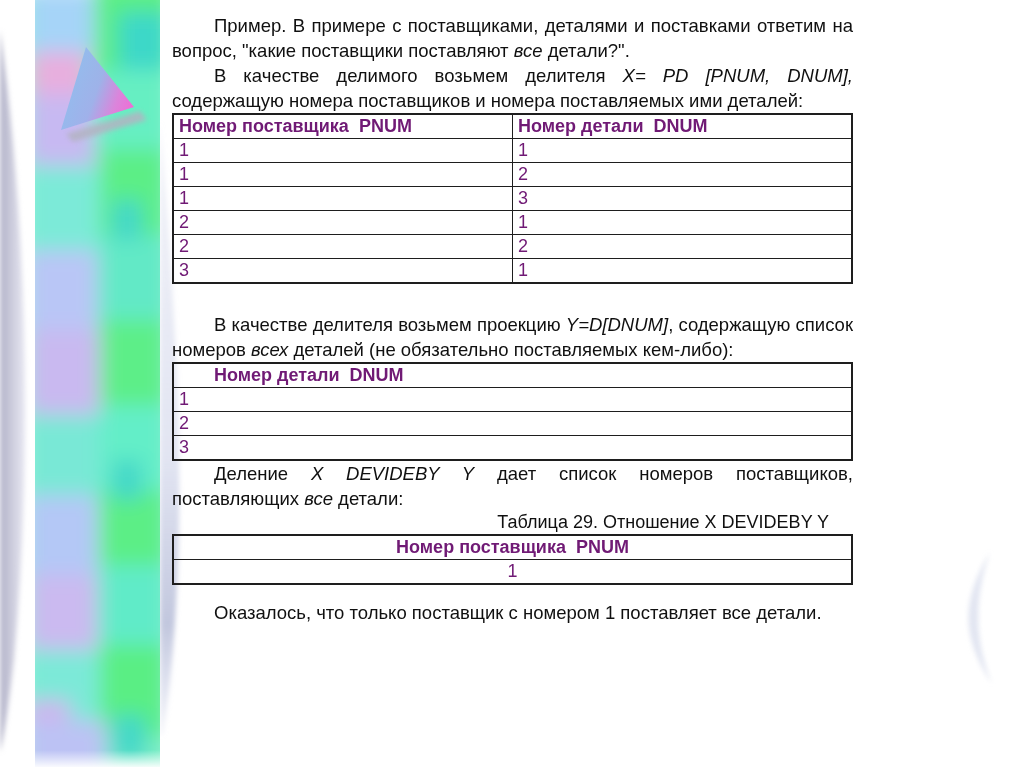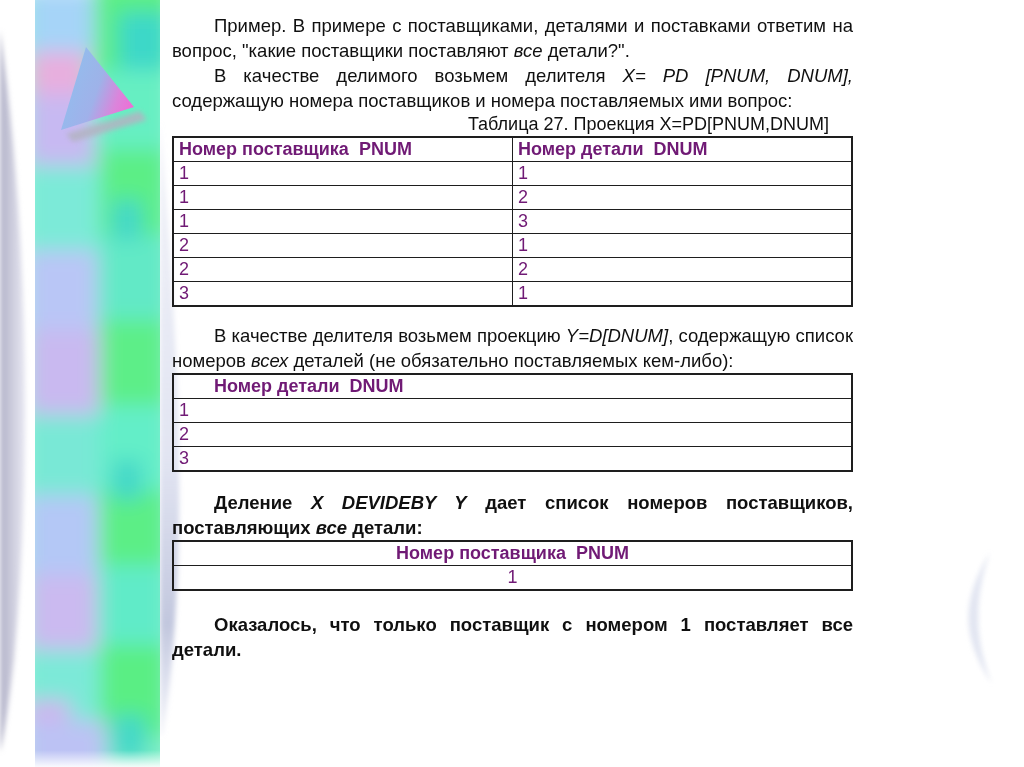--- a/index.html
+++ b/index.html
@@ -10,21 +10,21 @@
   .para{margin:0;text-align:justify;text-indent:42px;font-size:18.5px;line-height:25px;color:#101010;}
   .it{font-style:italic;}
   .caption{text-align:right;padding-right:24px;font-size:18px;line-height:23px;color:#101010;}
   table.tbl{width:100%;border-collapse:collapse;border:2px solid #1e1e1e;background:transparent;table-layout:fixed;}
   .tbl th,.tbl td{border:1px solid #1e1e1e;font-size:18px;height:23px;padding:0 0 0 5px;
     white-space:pre;color:#701a75;text-align:left;font-weight:normal;overflow:hidden;}
   .tbl th{font-weight:bold;}
   .two-col th,.two-col td{width:50%;}
   .indent-head th{padding-left:40px;}
   .center-tbl th,.center-tbl td{text-align:center;padding:0;}
-  .mt12{margin-top:16px;} .mt18{margin-top:18px;font-weight:bold;} .mt21{margin-top:21px;font-weight:bold;}
+  .mt12{margin-top:28px;} .mt18{} .mt21{margin-top:15px;}
 </style>
 </head>
 <body>
 
 <div class="stage">
 
   <div class="decor">
     <svg width="1024" height="767" viewBox="0 0 1024 767" aria-hidden="true">
       <defs>
         <clipPath id="stripClip">
@@ -98,23 +98,22 @@
 
       <polygon points="66,134 140,111 147,120 73,142" fill="#b3b3c2" opacity="0.85" filter="url(#fblur2)"></polygon>
       <polygon points="86,47 61,130 134,107" fill="url(#triGrad)" opacity="0.96"></polygon>
     </svg>
   </div>
 
   <div class="content">
 
     <p class="para"><span>Пример. В примере с поставщиками, деталями и поставками ответим на вопрос, "какие поставщики поставляют </span><span class="it">все</span><span> детали?".</span></p>
 
-    <p class="para"><span>В качестве делимого возьмем делителя </span><span class="it">X= PD [PNUM, DNUM],</span><span> содержащую номера поставщиков и номера поставляемых ими вопрос:</span></p>
+    <p class="para"><span>В качестве делимого возьмем делителя </span><span class="it">X= PD [PNUM, DNUM],</span><span> содержащую номера поставщиков и номера поставляемых ими деталей:</span></p>
 
-    <div class="caption">Таблица 27. Проекция X=PD[PNUM,DNUM]</div>
 
     <table class="tbl two-col">
         <thead>
           <tr>
             <th>Номер поставщика  PNUM</th>
             <th>Номер детали  DNUM</th>
           </tr>
         </thead>
         <tbody>
           <tr>
@@ -161,20 +160,21 @@
             <td>2</td>
           </tr>
           <tr>
             <td>3</td>
           </tr>
         </tbody>
       </table>
 
     <p class="para mt18"><span>Деление </span><span class="it">X DEVIDEBY Y</span><span> дает список номеров поставщиков, поставляющих </span><span class="it">все</span><span> детали:</span></p>
 
+    <div class="caption">Таблица 29. Отношение X DEVIDEBY Y</div>
 
     <table class="tbl center-tbl">
         <thead>
           <tr>
             <th>Номер поставщика  PNUM</th>
           </tr>
         </thead>
         <tbody>
           <tr>
             <td>1</td>

